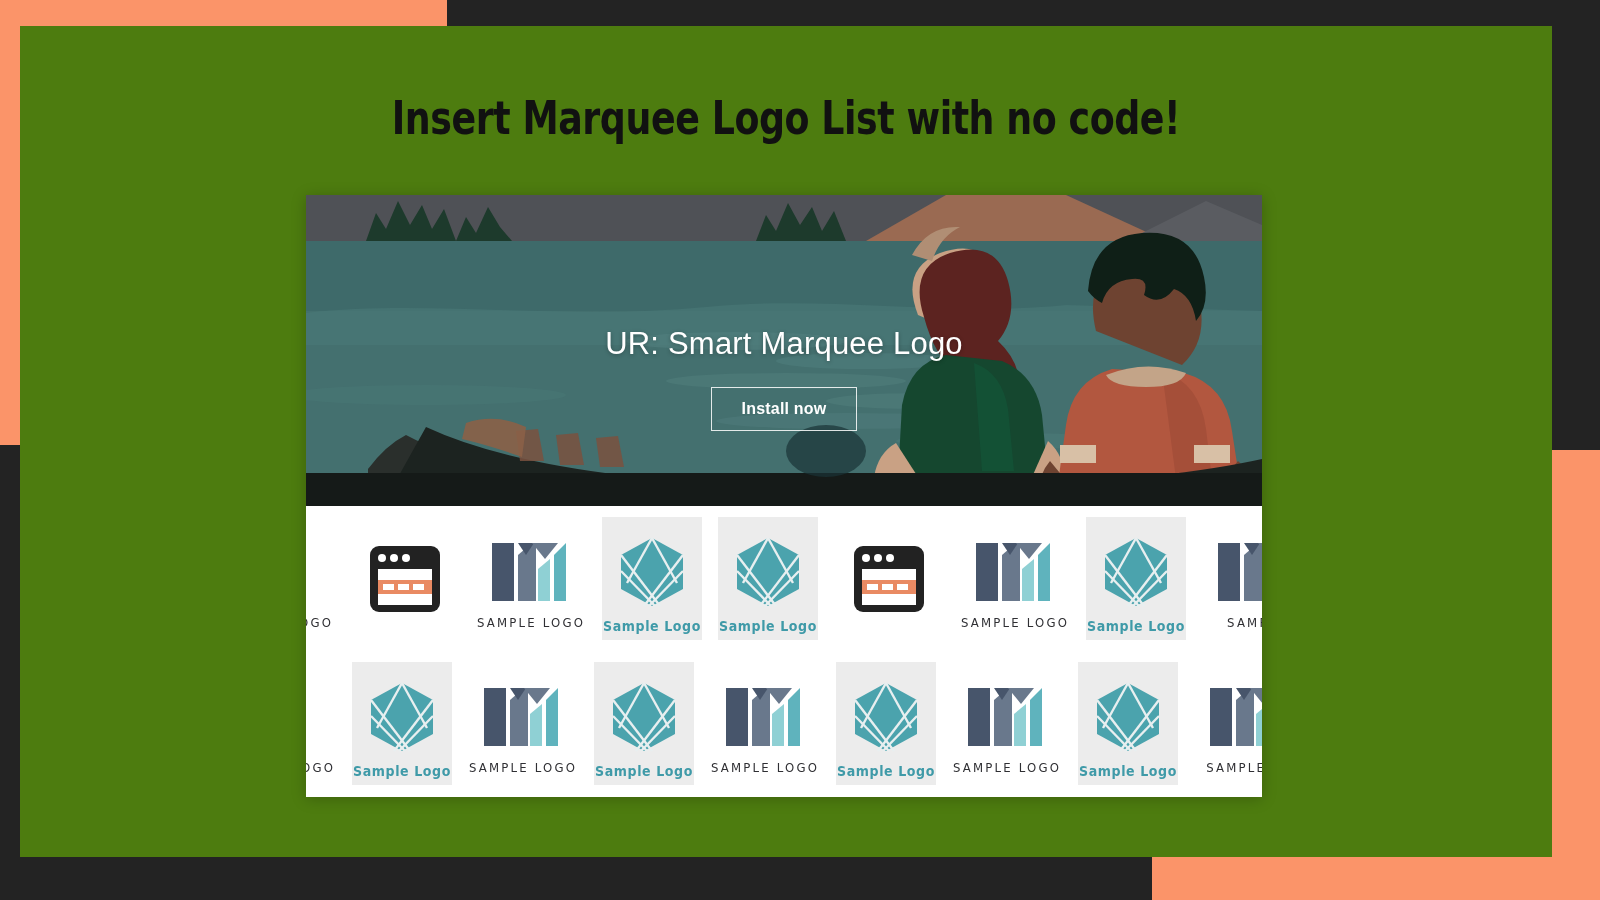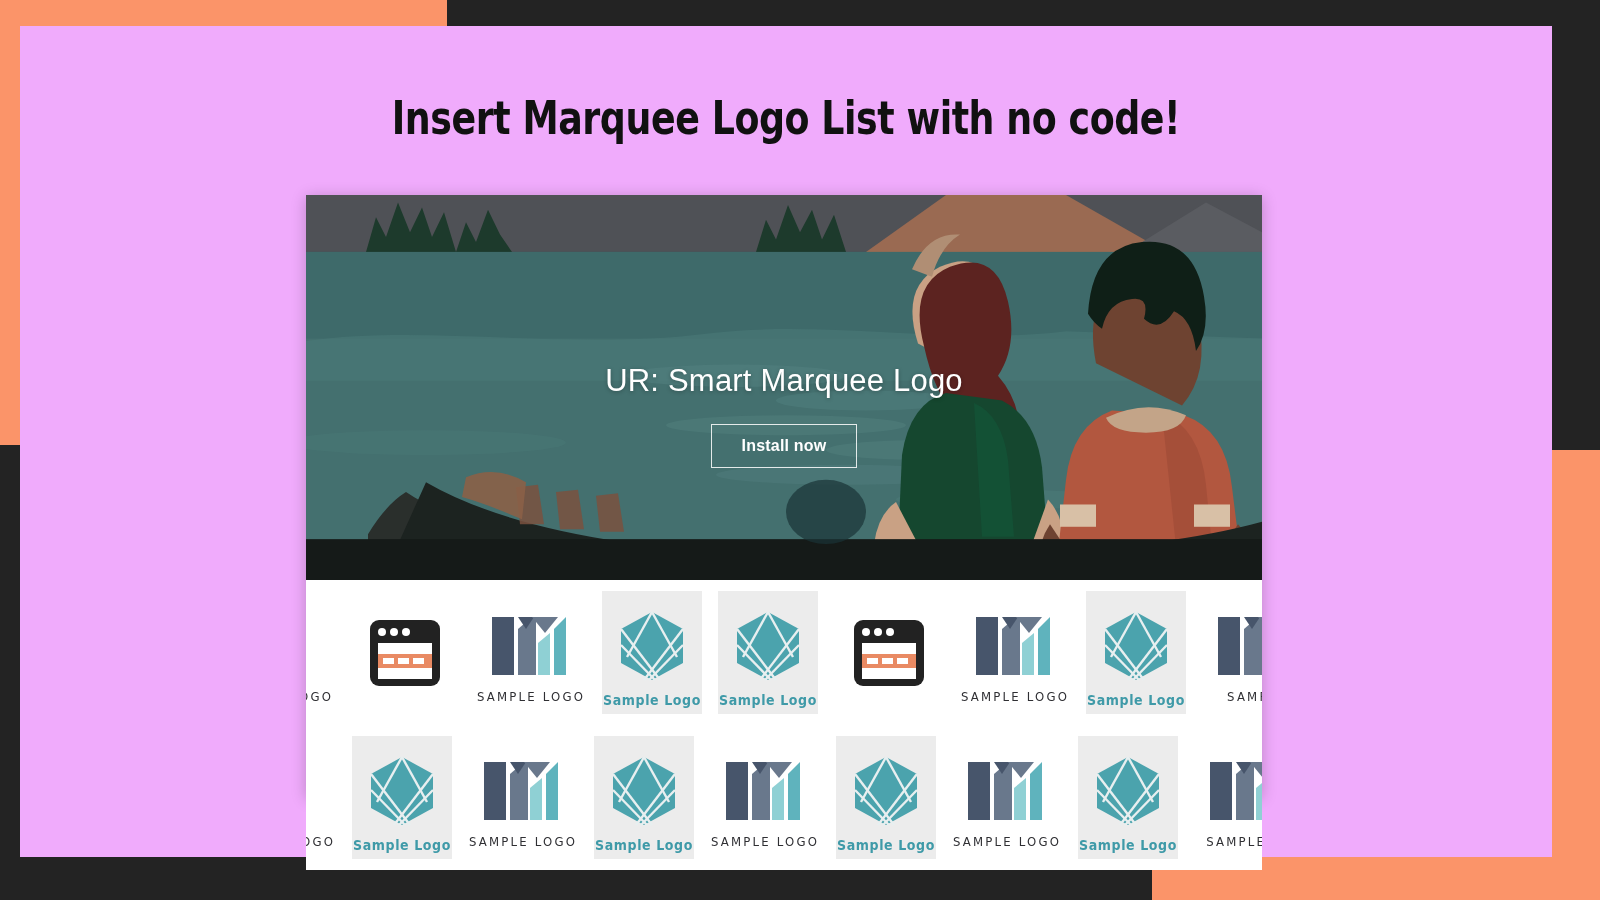--- a/index.html
+++ b/index.html
@@ -22,41 +22,41 @@
     position:absolute; right:0; top:450px; width:48px; height:450px;
     background:#fb9469;
   }
   .accent-bottom {
     position:absolute; left:1152px; bottom:0; right:0; height:44px;
     background:#fb9469;
   }
   .frame-dark-right { position:absolute; right:0; top:0; width:48px; height:450px; background:#232323; }
   .card {
     position:absolute; left:20px; top:26px; width:1532px; height:831px;
-    background:#f0abfc;
+    background:#4d7c0f;
   }
   
   .page-title {
     text-align:center;
     font-family:"Liberation Sans Narrow","DejaVu Sans Condensed","Liberation Sans", sans-serif;
     font-weight:bold;
     font-size:47px;
     letter-spacing:-0.5px;
     color:#111111;
     margin-top:64px;
     transform:scaleX(0.86);
   }
   
   .widget {
     position:absolute; left:286px; top:169px; width:956px; height:602px;
     background:#ffffff;
     box-shadow:0 2px 14px rgba(0,0,0,0.22);
   }
   
-  .hero { position:relative; width:956px; height:385px; overflow:hidden; background:#3f6b6b; }
+  .hero { position:relative; width:956px; height:311px; overflow:hidden; background:#3f6b6b; }
   .hero svg { position:absolute; left:0; top:0; width:100%; height:100%; display:block; }
   .hero-overlay {
     position:absolute; left:0; top:0; width:100%; height:100%;
     display:flex; flex-direction:column; align-items:center; justify-content:center;
     padding-top:56px;
   }
   .hero-title {
     color:#ffffff; font-size:31px; font-weight:normal;
     text-shadow:0 1px 4px rgba(0,0,0,0.28);
     letter-spacing:0.2px;

